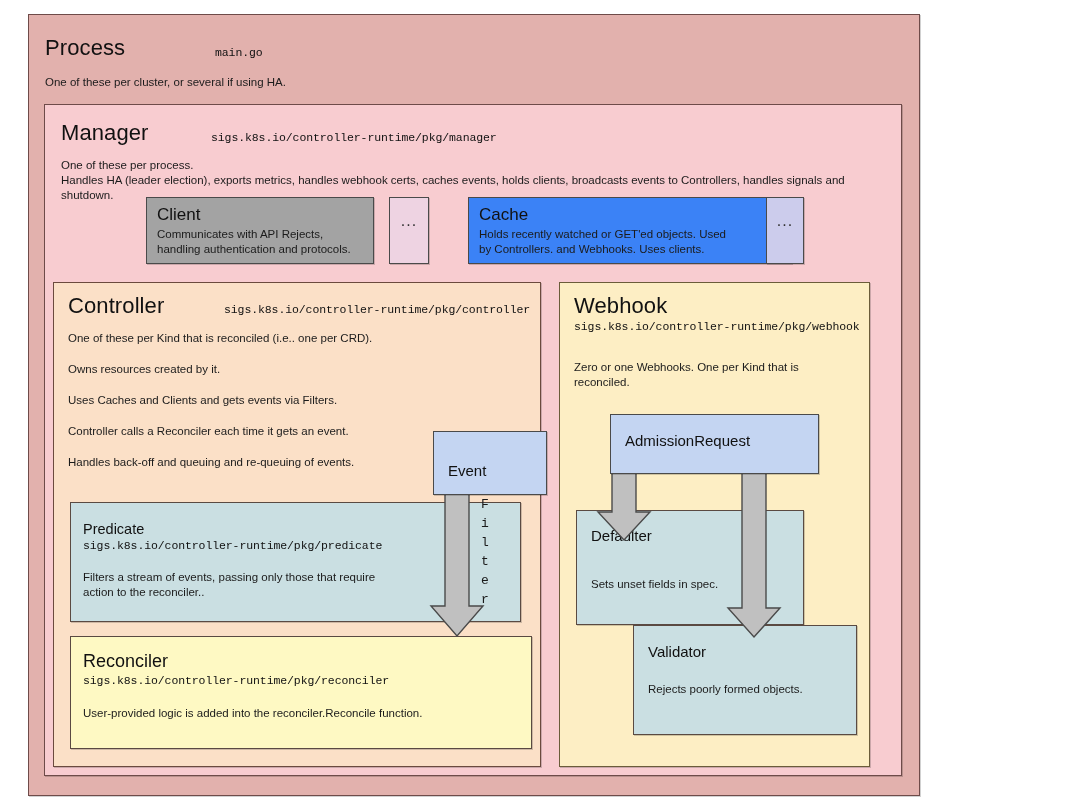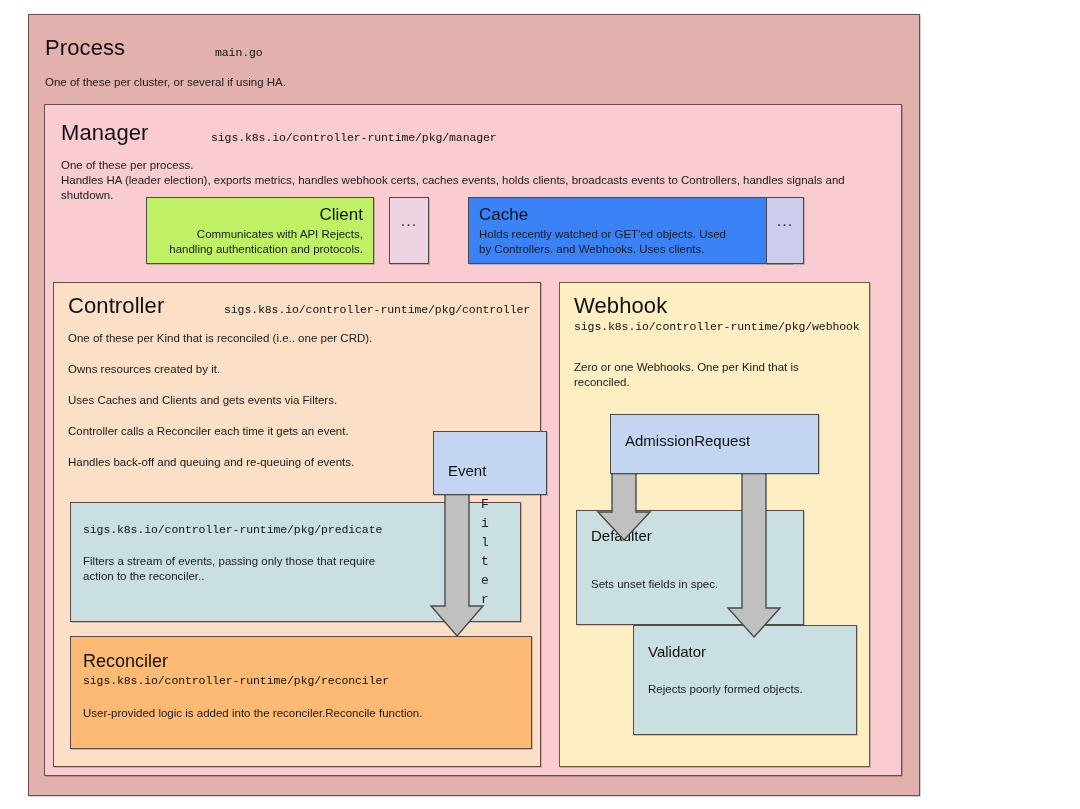--- a/index.html
+++ b/index.html
@@ -88,23 +88,22 @@
     font-size: 11.5px;
     line-height: 15px;
     color: #1b1b1b;
   }
   .pos { position: absolute; }
 
   
   .client-box {
     left: 146px; top: 197px;
     width: 228px; height: 67px;
-    background: #bef264;
-    border-color: #4a4a4a;
-    text-align: right;
+    background: #a3a3a3;
+    border-color: #4a4a4a;
   }
   .ellipsis-box-1 {
     left: 389px; top: 197px;
     width: 40px; height: 67px;
     background: #eed3e2;
     border-color: #4a4a4a;
   }
   .cache-box {
     left: 468px; top: 197px;
     width: 324px; height: 67px;
@@ -136,21 +135,21 @@
   }
   .predicate-box {
     left: 70px; top: 502px;
     width: 451px; height: 120px;
     background: #cadfe2;
     border-color: #5a4a42;
   }
   .reconciler-box {
     left: 70px; top: 636px;
     width: 462px; height: 113px;
-    background: #fdba74;
+    background: #fef9c3;
     border-color: #5a4a42;
   }
 
   
   .admission-box {
     left: 576px; top: 414px;
     width: 209px; height: 60px;
     background: #c4d5f2;
     border-color: #4a4a4a;
   }
@@ -248,20 +247,21 @@
   </div>
 
   <div class="box event-box layer-top">
     <div style="padding:30px 0 0 14px;">
       <div class="title-sm" style="font-size:15px;">Event</div>
     </div>
   </div>
 
   <div class="box predicate-box layer-box">
     <div style="padding:18px 0 0 12px;">
+      <div class="title-sm" style="font-size:14.5px;">Predicate</div>
       <div class="mono" style="margin-top:2px;">sigs.k8s.io/controller-runtime/pkg/predicate</div>
       <div class="body-text" style="margin-top:18px;">Filters a stream of events, passing only those that require</div>
       <div class="body-text"> action to the reconciler..</div>
     </div>
   </div>
 
   <svg class="arrow-svg layer-arrow" style="left:432px; top:488px; width:60px; height:150px;" viewBox="0 0 60 150">
     <polygon class="arrow-shape" points="13,0 37,0 37,118 51,118 25,148 -1,118 13,118"></polygon>
   </svg>
   <div class="filter-label layer-top" style="left:440px; top:495px;" id="filter-label">

